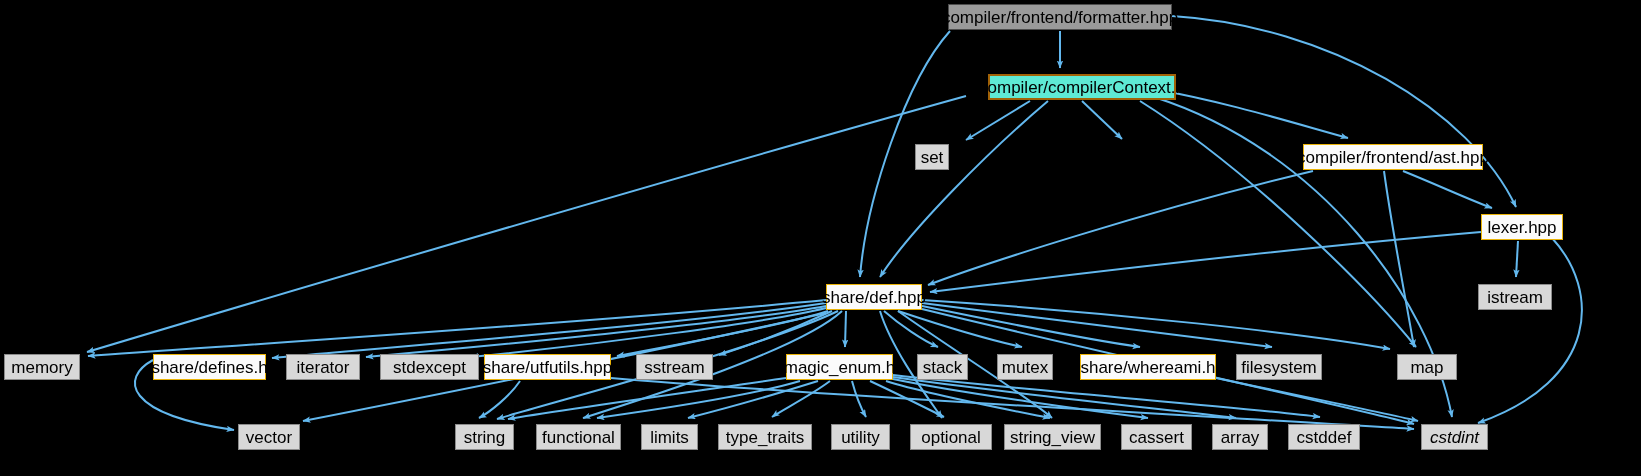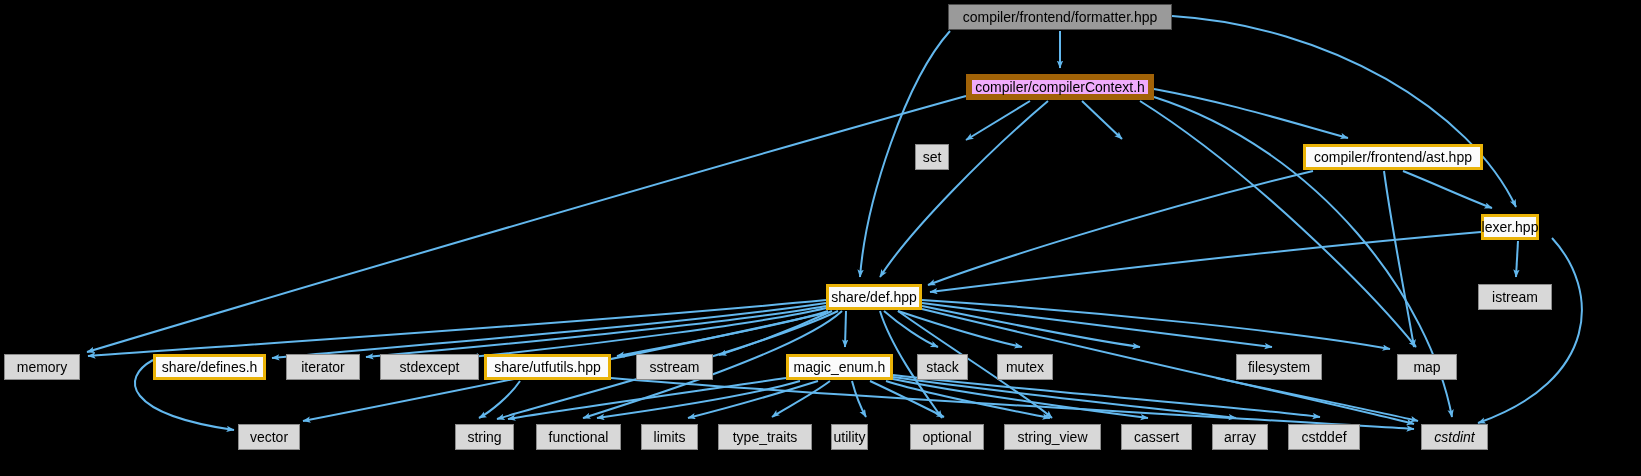--- a/index.html
+++ b/index.html
@@ -1,29 +1,29 @@
 <!DOCTYPE html>
 <html><head>
 <meta charset="utf-8">
 <style>
   html,body{margin:0;padding:0;background:#000;}
   #graph{position:relative;width:1641px;height:476px;background:#000;overflow:hidden;
          font-family:"Liberation Sans","DejaVu Sans",sans-serif;}
   #edges{position:absolute;left:0;top:0;width:1641px;height:476px;}
   .node{position:absolute;box-sizing:border-box;display:flex;align-items:center;
-        justify-content:center;height:26px;font-size:14px;color:#000;
+        justify-content:center;height:26px;font-size:17px;color:#000;
         white-space:nowrap;line-height:1;}
   
   .ext{background:#d8d8d8;border:1px solid #8c8c8c;}
   
-  .doc{background:#fbfbfb;border:3px solid #eab308;}
+  .doc{background:#fbfbfb;border:1px solid #eab308;}
   
   .root{background:#9a9a9a;border:1px solid #4d4d4d;}
   
-  .lnk{background:#f0abfc;border:6px solid #a16207;}
+  .lnk{background:#5eead4;border:2px solid #a16207;margin-left:22px;}
 </style>
 </head>
 <body>
 
 <div id="graph">
 
   <svg id="edges" viewBox="0 0 1641 476" xmlns="http://www.w3.org/2000/svg">
     <defs>
       <marker id="ah" markerWidth="9" markerHeight="9" refX="7.5" refY="3.2" orient="auto" markerUnits="userSpaceOnUse">
         <path d="M0,0 L8,3.2 L0,6.4 L1.8,3.2 z" fill="#63b8ee"></path>
@@ -103,43 +103,44 @@
     </g>
   </svg>
 
   <div class="node root" style="left:948px;top:4px;width:224px;">compiler/frontend/formatter.hpp</div>
 
   <div class="node lnk" style="left:966px;top:74px;width:188px;">compiler/compilerContext.h</div>
 
   <div class="node ext" style="left:915px;top:144px;width:34px;">set</div>
   <div class="node doc" style="left:1303px;top:144px;width:180px;">compiler/frontend/ast.hpp</div>
 
-  <div class="node doc" style="left:1481px;top:214px;width:58px;text-align:right;">lexer.hpp</div>
+  <div class="node doc" style="left:1481px;top:214px;width:82px;text-align:right;">lexer.hpp</div>
 
   <div class="node ext" style="left:1478px;top:284px;width:74px;text-align:center;">istream</div>
   <div class="node doc" style="left:826px;top:284px;width:96px;">share/def.hpp</div>
 
   <div class="node ext" style="left:4px;top:354px;width:76px;">memory</div>
   <div class="node doc" style="left:153px;top:354px;width:113px;">share/defines.h</div>
   <div class="node ext" style="left:286px;top:354px;width:74px;">iterator</div>
   <div class="node ext" style="left:380px;top:354px;width:99px;">stdexcept</div>
   <div class="node doc" style="left:484px;top:354px;width:127px;">share/utfutils.hpp</div>
   <div class="node ext" style="left:636px;top:354px;width:77px;">sstream</div>
   <div class="node doc" style="left:786px;top:354px;width:107px;">magic_enum.h</div>
   <div class="node ext" style="left:917px;top:354px;width:51px;">stack</div>
   <div class="node ext" style="left:997px;top:354px;width:56px;">mutex</div>
+  <div class="node doc" style="left:1080px;top:354px;width:136px;">share/whereami.h</div>
   <div class="node ext" style="left:1236px;top:354px;width:86px;">filesystem</div>
   <div class="node ext" style="left:1397px;top:354px;width:60px;">map</div>
 
   <div class="node ext" style="left:238px;top:424px;width:62px;">vector</div>
   <div class="node ext" style="left:455px;top:424px;width:59px;">string</div>
   <div class="node ext" style="left:536px;top:424px;width:85px;">functional</div>
   <div class="node ext" style="left:641px;top:424px;width:57px;">limits</div>
   <div class="node ext" style="left:718px;top:424px;width:94px;">type_traits</div>
-  <div class="node ext" style="left:831px;top:424px;width:37px;">utility</div>
-  <div class="node ext" style="left:910px;top:424px;width:74px;">optional</div>
+  <div class="node ext" style="left:831px;top:424px;width:59px;">utility</div>
+  <div class="node ext" style="left:910px;top:424px;width:82px;">optional</div>
   <div class="node ext" style="left:1004px;top:424px;width:97px;">string_view</div>
   <div class="node ext" style="left:1121px;top:424px;width:71px;">cassert</div>
   <div class="node ext" style="left:1212px;top:424px;width:56px;">array</div>
   <div class="node ext" style="left:1288px;top:424px;width:72px;">cstddef</div>
   <div class="node ext" style="left:1421px;top:424px;width:67px;font-style:italic;">cstdint</div>
 
 </div>
 
 </body></html>

